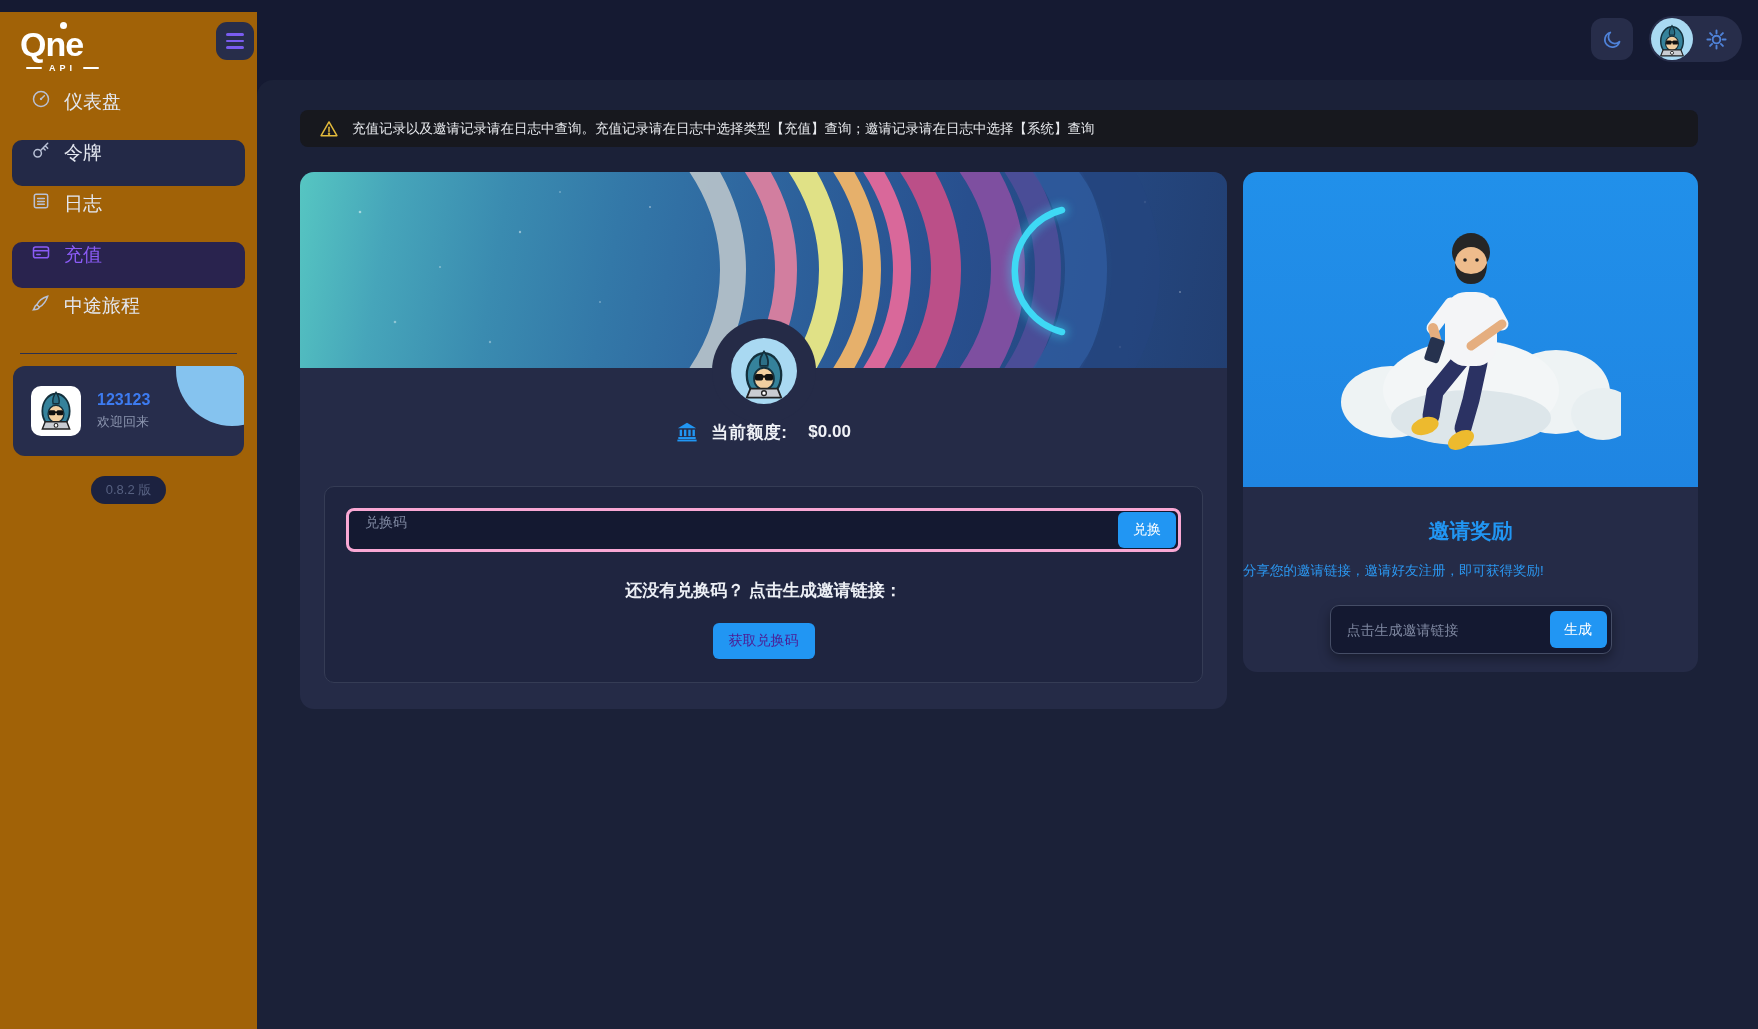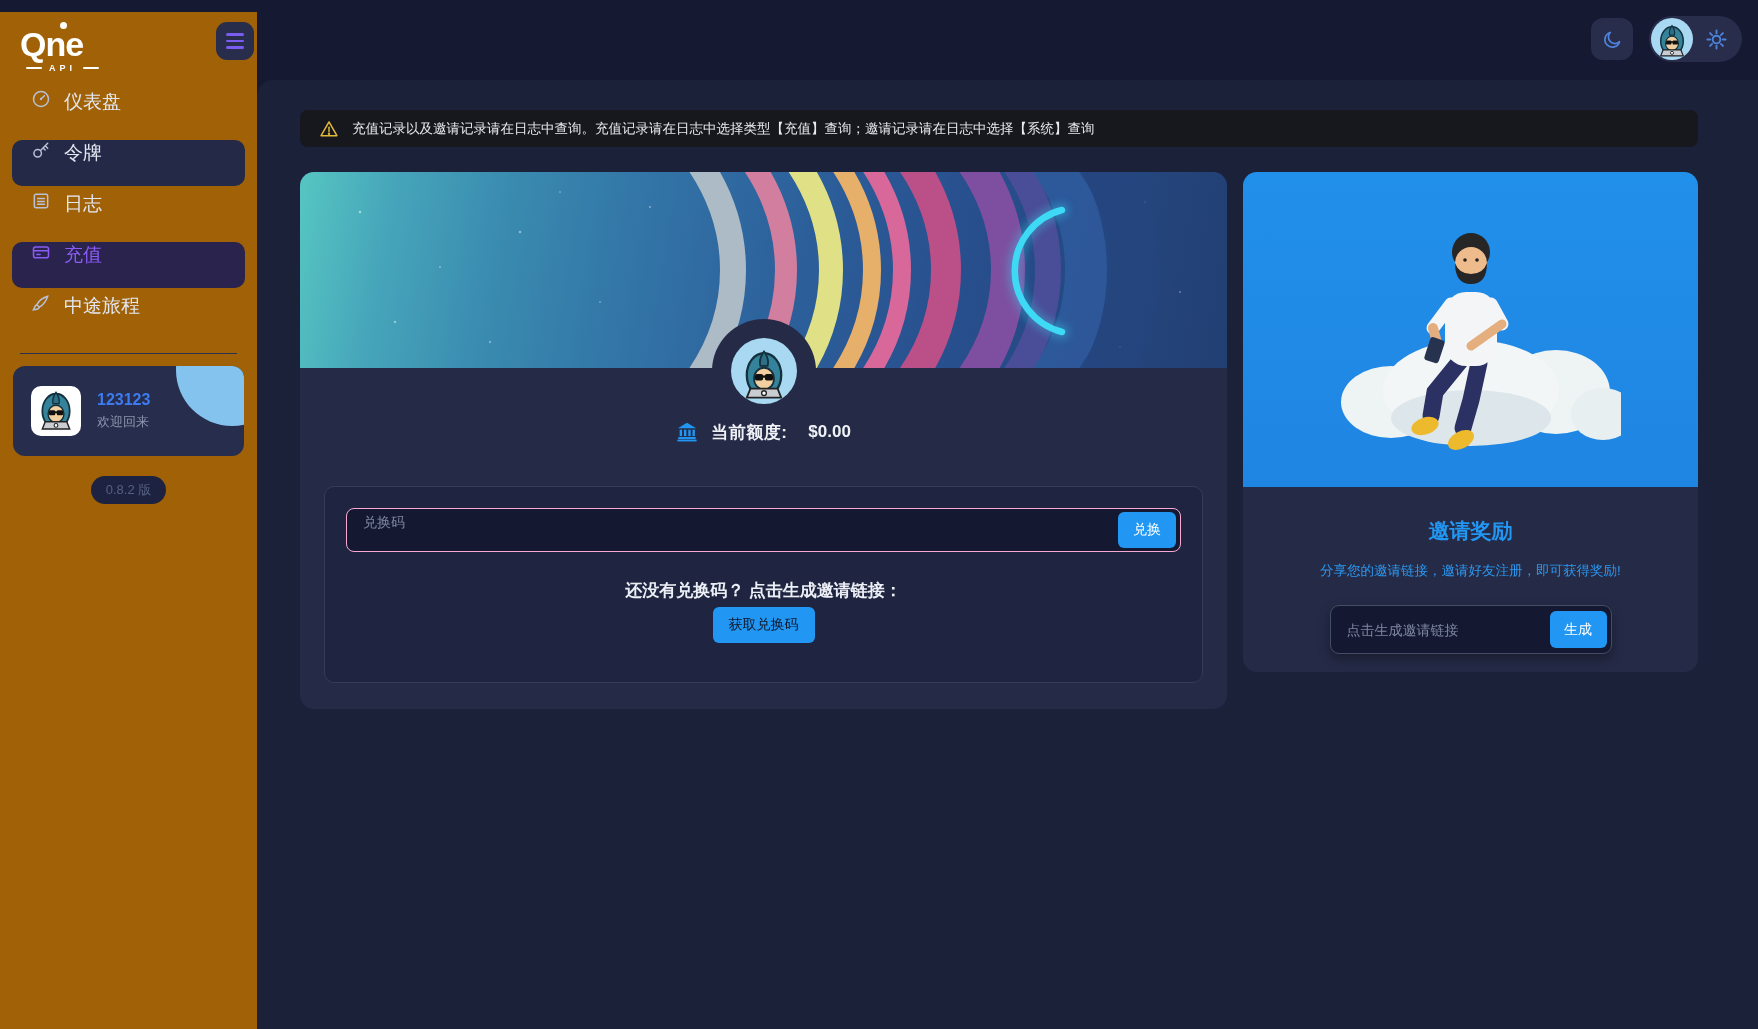--- a/index.html
+++ b/index.html
@@ -109,44 +109,44 @@
     height:28px;
   }
   .balance-label { font-size:17px; font-weight:700; color:#f0f2f7; letter-spacing:.5px; }
   .balance-value { font-size:17px; font-weight:700; color:#f0f2f7; margin-left:8px; }
   .redeem-box {
     margin:40px 24px 0; height:197px; border:1px solid #353c55; border-radius:10px;
     background:#1f2540; padding:21px 21px 0;
   }
   .redeem-input-row { position:relative; }
   .redeem-input {
-    width:100%; height:44px; background:#141931; border:1px solid #f9a8d4; border-radius:8px;
+    width:100%; height:44px; background:#141931; border:3px solid #f9a8d4; border-radius:8px;
     color:#cfd6e4; font-size:14px; padding:0 110px 16px 16px; outline:none;
     font-family:inherit;
   }
   .redeem-input::placeholder, .invite-input::placeholder { color:#7e87a0; }
   .redeem-btn {
     position:absolute; right:5px; top:4px; width:58px; height:36px;
     background:#2196f3; color:#fff; font-size:14px; border:none; border-radius:6px; cursor:pointer;
     font-family:inherit;
   }
   .redeem-hint { text-align:center; margin-top:27px; font-size:17px; font-weight:700; color:#eceff5; }
   .get-code-btn {
-    display:block; margin:5px auto 0; width:102px; height:36px;
-    background:#2196f3; color:#0f172a; font-size:14px; border:none; border-radius:6px; cursor:pointer;
+    display:block; margin:21px auto 0; width:102px; height:36px;
+    background:#2196f3; color:#4c1d95; font-size:14px; border:none; border-radius:6px; cursor:pointer;
     font-family:inherit;
   }
   
   .invite-card {
     width:455px; height:500px; border-radius:14px; background:#252b47; overflow:hidden;
   }
   .invite-hero { height:315px; background:linear-gradient(180deg,#2190ea 0%,#1f85e2 100%);
     display:flex; align-items:center; justify-content:center; }
   .invite-title { margin-top:30px; text-align:center; font-size:21px; font-weight:700; color:#2196f3; }
-  .invite-sub { margin-top:17px; text-align:center; font-size:13.5px; color:#2b97f0; }
+  .invite-sub { margin-top:17px; text-align:left; font-size:13.5px; color:#2b97f0; }
   .invite-input-wrap {
     margin:25px auto 0; width:282px; height:49px;
     background:#141931; border:1px solid #454d66; border-radius:9px;
     display:flex; align-items:center; padding:4px;
     box-shadow:0 5px 12px rgba(0,0,0,.35);
   }
   .invite-input {
     flex:1; min-width:0; background:transparent; border:none; outline:none;
     color:#cfd6e4; font-size:14px; padding-left:12px; font-family:inherit;
   }

